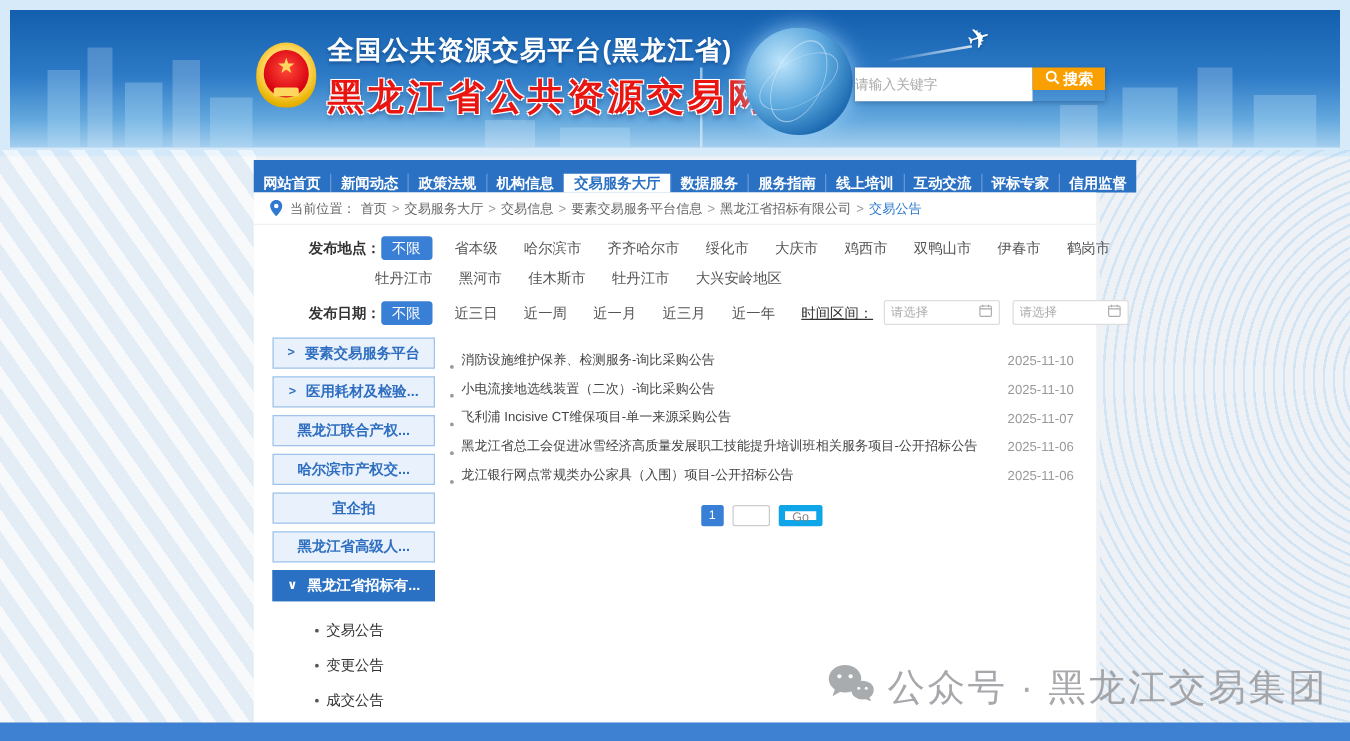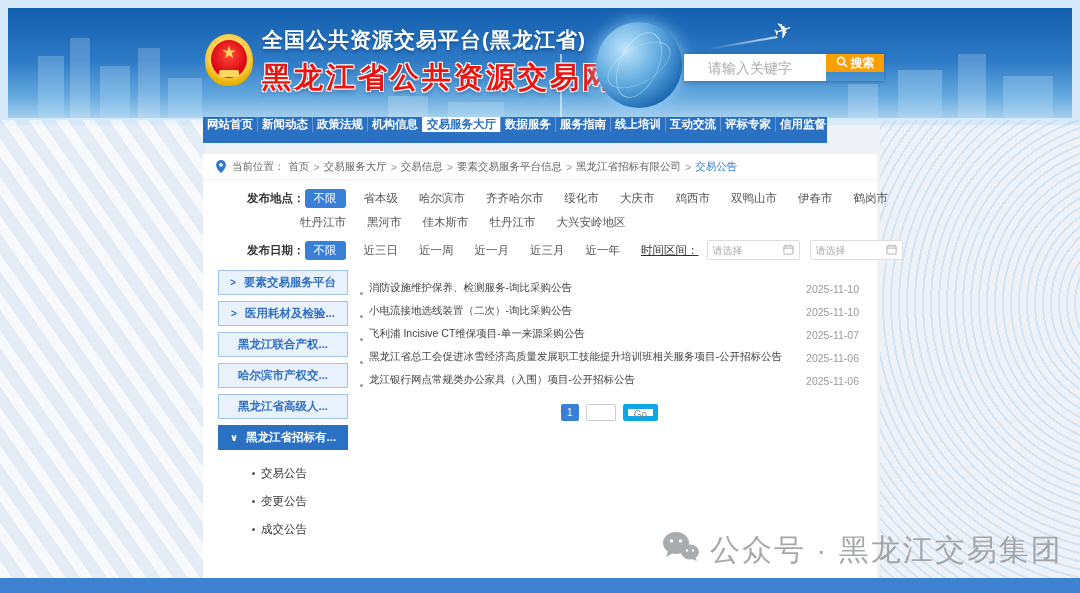--- a/index.html
+++ b/index.html
@@ -37,27 +37,27 @@
 
   .globe { position:absolute; left:588px; top:14px; width:86px; height:86px; border-radius:50%;
     background:radial-gradient(circle at 34% 32%,#bfe5fb 0%,#5aa7dd 45%,#1f6cb3 75%,#155290 100%);
     box-shadow:0 0 18px rgba(160,215,255,.8); }
   .globe::before { content:""; position:absolute; inset:8px; border:1px solid rgba(255,255,255,.45); border-radius:50%; transform:rotate(25deg) scaleX(.55); }
   .globe::after { content:""; position:absolute; inset:8px; border:1px solid rgba(255,255,255,.35); border-radius:50%; transform:rotate(-30deg) scaleY(.5); }
   .plane { position:absolute; left:766px; top:10px; color:#fff; font-size:22px; transform:rotate(-18deg); text-shadow:0 1px 2px rgba(0,40,90,.4); }
   .trail { position:absolute; left:700px; top:34px; width:70px; height:2px; background:linear-gradient(90deg,rgba(255,255,255,0),rgba(255,255,255,.8)); transform:rotate(-10deg); }
 
   .search-wrap { position:absolute; left:676px; top:46px; display:flex; height:27px; box-shadow:0 1px 4px rgba(0,30,70,.3); }
-  .search-input { width:142px; height:27px; border:none; outline:none; background:#fff; padding:0 24px; font-size:14px; color:#333; }
+  .search-input { width:142px; height:27px; border:none; outline:none; background:#fff; padding:0 0; font-size:11px; color:#333; }
   .search-input::placeholder { color:#aaa; }
   .search-btn { width:58px; height:18px; border:none; background:#f9a000; color:#fff; font-size:12px; font-weight:bold;
     display:flex; align-items:center; justify-content:center; gap:3px; cursor:pointer; }
 
   
-  .nav { position:absolute; left:203px; top:117px; width:624px; height:26px; background:#2b71c3; display:flex; align-items:flex-start; }
+  .nav { position:absolute; left:203px; top:128px; width:706px; height:26px; background:#2b71c3; display:flex; align-items:flex-end; }
   .nav-item { flex:1 1 auto; display:flex; align-items:center; justify-content:center; color:#fff; font-size:11.5px; font-weight:bold;
     padding:0 4px; white-space:nowrap; cursor:pointer; }
   .nav-item + .nav-item { border-left:1px solid rgba(255,255,255,.28); }
   .nav-item.active { background:#ffffff; color:#2b71c3; }
 
   
   .content { position:absolute; left:203px; top:154px; width:674px; height:424px; background:#fff; }
 
   .breadcrumb { height:26px; display:flex; align-items:center; padding-left:13px; font-size:10.5px; color:#666;
     border-bottom:1px solid #f0f2f4; white-space:nowrap; }
@@ -256,20 +256,23 @@
           <span class="chev">&gt;</span>
           <span>医用耗材及检验...</span>
         </div>
         <div class="side-btn">
           <span>黑龙江联合产权...</span>
         </div>
         <div class="side-btn">
           <span>哈尔滨市产权交...</span>
         </div>
         <div class="side-btn">
+          <span>宜企拍</span>
+        </div>
+        <div class="side-btn">
           <span>黑龙江省高级人...</span>
         </div>
         <div class="side-btn active">
           <span class="chev">∨</span>
           <span>黑龙江省招标有...</span>
         </div>
         <div class="side-sub">
           <div class="sub-item">
             <span class="dot"></span>
             <span>交易公告</span>

